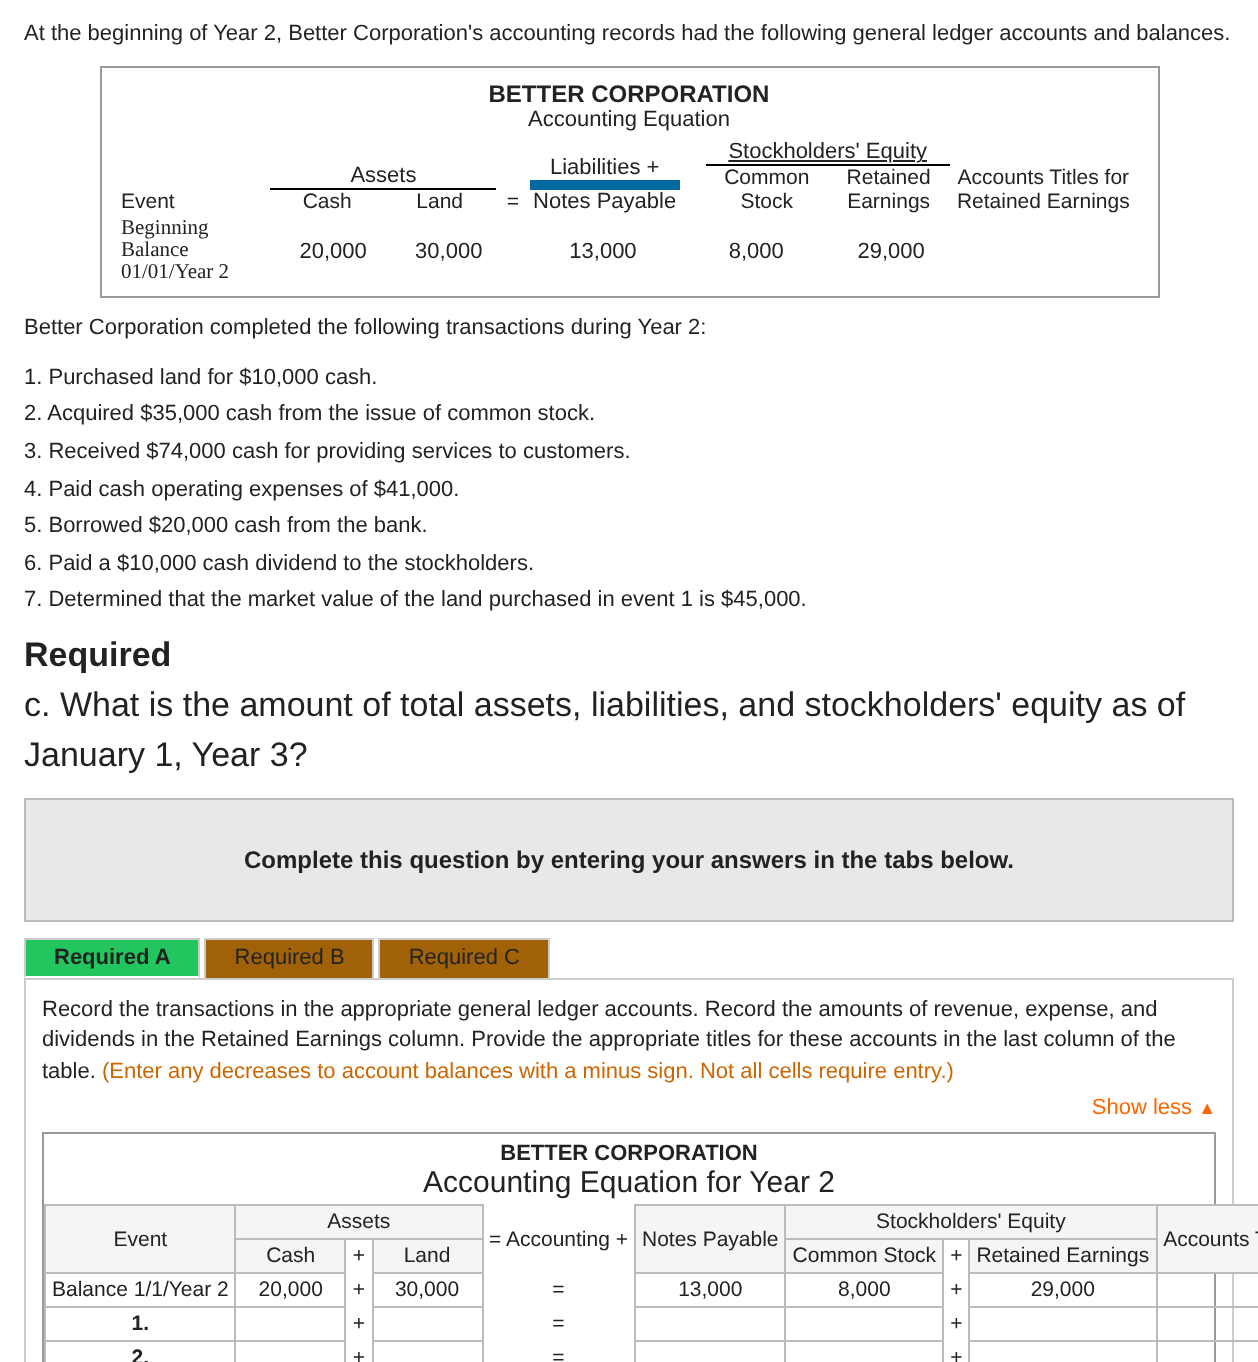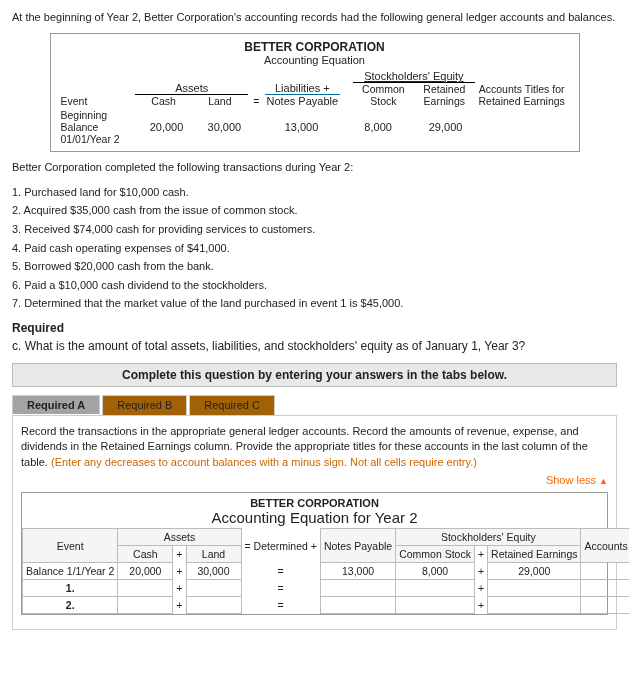--- a/index.html
+++ b/index.html
@@ -27,41 +27,41 @@
       align-items: flex-end;
       font-size: 10.5px;
     }
     .ae-col-event { width: 80px; }
     .ae-data-row {
       display: flex;
       align-items: center;
       font-size: 11px;
       margin-top: 2px;
     }
-    .ae-data-event { width: 80px; font-size: 10.5px; }
+    .ae-data-event { width: 80px; font-size: 10.5px; font-family: Liberation Serif, serif; }
     .ae-data-cash { width: 60px; text-align: center; }
     .ae-data-land { width: 60px; text-align: center; }
     .ae-data-eq { width: 15px; text-align: center; }
     .ae-data-notes { width: 70px; text-align: center; }
     .ae-data-plus2 { width: 12px; text-align: center; }
     .ae-data-common { width: 65px; text-align: center; }
     .ae-data-retained { width: 75px; text-align: center; }
     .ae-data-acct { width: 90px; text-align: center; }
 
     .transactions-list { font-size: 11px; margin: 8px 0; line-height: 1.6; }
     .transactions-list p { margin: 1px 0; }
 
-    .required-section { margin: 8px 0; font-size: 12px; }
+    .required-section { margin: 8px 0; font-size: 17px; }
     .required-section .req-label { font-weight: bold; }
     .required-section p { margin: 2px 0; line-height: 1.5; }
 
     .complete-box {
       background: #e8e8e8;
       border: 1px solid #bbb;
-      padding: 4px 14px;
+      padding: 23px 14px;
       font-size: 12px;
       font-weight: bold;
       margin: 8px 0;
       text-align: center;
     }
 
     .tabs-row {
       display: flex;
       border-bottom: 1px solid #ccc;
       margin-bottom: 0;
@@ -69,21 +69,21 @@
     .tab {
       border: 1px solid #ccc;
       border-bottom: none;
       padding: 3px 14px;
       font-size: 11px;
       cursor: pointer;
       background: #a16207;
       margin-right: 2px;
     }
     .tab.active {
-      background: #a3a3a3;
+      background: #22c55e;
       border-bottom: 1px solid #fff;
       font-weight: bold;
     }
 
     .tab-content {
       border: 1px solid #ccc;
       border-top: none;
       padding: 8px;
       font-size: 11px;
     }
@@ -144,21 +144,21 @@
     <div class="ae-col-event">Event</div>
     <div style="display:flex;flex-direction:column;align-items:center;width:120px;">
       <div style="text-align:center;border-bottom:1px solid #000;width:100%;font-size:11px;">Assets</div>
       <div style="display:flex;width:100%;">
         <span style="flex:1;text-align:center;">Cash</span>
         <span style="flex:1;text-align:center;">Land</span>
       </div>
     </div>
     <div style="width:18px;text-align:center;align-self:flex-end;">=</div>
     <div style="display:flex;flex-direction:column;align-items:center;width:80px;">
-      <div style="text-align:center;border-bottom:1px solid #0369a1;width:100%;font-size:11px;">Liabilities +</div>
+      <div style="text-align:center;border-bottom:5px solid #0369a1;width:100%;font-size:11px;">Liabilities +</div>
       <div style="text-align:center;font-size:11px;">Notes Payable</div>
     </div>
     <div style="width:14px;"></div>
     <div style="display:flex;flex-direction:column;align-items:center;width:130px;">
       <div style="text-align:center;border-bottom:1px solid #000;width:100%;font-size:11px;text-decoration:underline;">Stockholders' Equity</div>
       <div style="display:flex;width:100%;">
         <span style="flex:1;text-align:center;">Common Stock</span>
         <span style="flex:1;text-align:center;">Retained Earnings</span>
       </div>
     </div>
@@ -218,21 +218,21 @@
   </div>
 
   <div class="inner-ae-box">
     <div class="inner-ae-title">BETTER CORPORATION</div>
     <div class="inner-ae-subtitle">Accounting Equation for Year 2</div>
     <table class="ae-table">
       <thead>
         <tr>
           <th rowspan="2">Event</th>
           <th colspan="3">Assets</th>
-          <th rowspan="2" style="width:14px;border:none;background:transparent;">= Determined +</th>
+          <th rowspan="2" style="width:14px;border:none;background:transparent;">= Accounting +</th>
           <th rowspan="2">Notes Payable</th>
           <th colspan="3">Stockholders' Equity</th>
           <th rowspan="2">Accounts Titles Retained Earnings</th>
         </tr>
         <tr>
           <th>Cash</th>
           <th style="width:14px;border:none;background:transparent;">+</th>
           <th>Land</th>
           <th>Common Stock</th>
           <th style="width:14px;border:none;background:transparent;">+</th>

